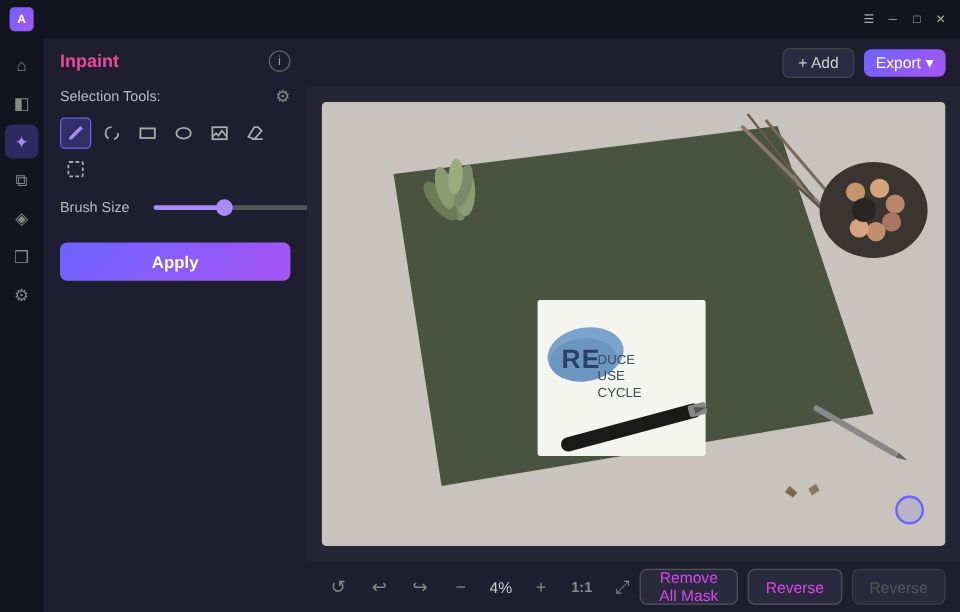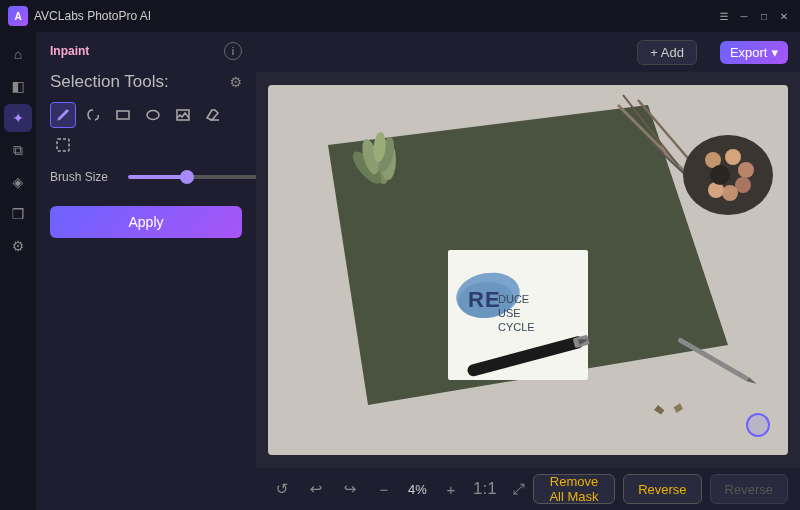--- a/index.html
+++ b/index.html
@@ -106,23 +106,23 @@
       padding: 0;
     }
 
     .panel-header {
       display: flex;
       align-items: center;
       justify-content: space-between;
       padding: 10px 14px 6px;
     }
     .panel-title {
-      font-size: 12px;
+      font-size: 15px;
       font-weight: 600;
-      color: #f9a8d4;
+      color: #ec4899;
     }
     .info-icon {
       width: 18px;
       height: 18px;
       border-radius: 50%;
       border: 1px solid #666;
       display: flex;
       align-items: center;
       justify-content: center;
       font-size: 11px;
@@ -130,21 +130,21 @@
       cursor: pointer;
     }
 
     .section-header {
       display: flex;
       align-items: center;
       justify-content: space-between;
       padding: 6px 14px;
     }
     .section-label {
-      font-size: 17px;
+      font-size: 12px;
       color: #bbb;
     }
     .gear-icon {
       color: #888;
       cursor: pointer;
       font-size: 14px;
     }
 
     
     .selection-tools-row {
@@ -207,21 +207,21 @@
       padding: 8px 14px 14px;
     }
     .apply-btn {
       width: 100%;
       height: 32px;
       background: linear-gradient(135deg, #6c63ff, #a855f7);
       border: none;
       border-radius: 6px;
       color: white;
       font-size: 14px;
-      font-weight: 400;
+      font-weight: 700;
       cursor: pointer;
       display: flex;
       align-items: center;
       justify-content: center;
     }
 
     
     .canvas-area {
       flex: 1;
       background: #252535;
@@ -230,21 +230,21 @@
       overflow: hidden;
     }
 
     .top-bar {
       height: 40px;
       background: #1e1e30;
       display: flex;
       align-items: center;
       justify-content: flex-end;
       padding: 0 12px;
-      gap: 23px;
+      gap: 8px;
       flex-shrink: 0;
     }
     .add-btn {
       background: #2a2a40;
       border: 1px solid #444;
       border-radius: 6px;
       color: #ccc;
       font-size: 13px;
       padding: 4px 12px;
       cursor: pointer;
@@ -333,39 +333,38 @@
       display: flex;
       align-items: center;
       gap: 8px;
     }
     .bottom-action-btn {
       height: 30px;
       padding: 0 14px;
       border-radius: 6px;
       border: 1px solid #555;
       background: #2a2a3e;
-      color: #eab308;
+      color: #d946ef;
       font-size: 13px;
       cursor: pointer;
       display: flex;
       align-items: center;
     }
     .bottom-action-btn.disabled {
       color: #555;
       border-color: #3a3a4e;
       cursor: default;
     }
   </style>
 </head>
 <body>
 
 <div class="title-bar">
   <div class="title-bar-left">
     <div class="app-icon">A</div>
-    <span class="title-bar-title">AVCLabs PhotoPro AI</span>
   </div>
   <div class="window-controls">
     <div class="win-btn">☰</div>
     <div class="win-btn">─</div>
     <div class="win-btn">□</div>
     <div class="win-btn">✕</div>
   </div>
 </div>
 
 <div class="main-layout">
@@ -531,21 +530,21 @@
           <span>↪</span>
         </div>
         <div class="bottom-tool-btn">
           <span>−</span>
         </div>
         <span class="zoom-text">4%</span>
         <div class="bottom-tool-btn">
           <span>+</span>
         </div>
         <div class="bottom-tool-btn">
-          <span style="font-size:17px;">1:1</span>
+          <span style="font-size:12px;font-weight:bold;">1:1</span>
         </div>
         <div class="bottom-tool-btn">
           <span>⤢</span>
         </div>
       </div>
       <div class="bottom-right">
         <button class="bottom-action-btn">Remove All Mask</button>
         <button class="bottom-action-btn">Reverse</button>
         <button class="bottom-action-btn disabled">Reverse</button>
       </div>

